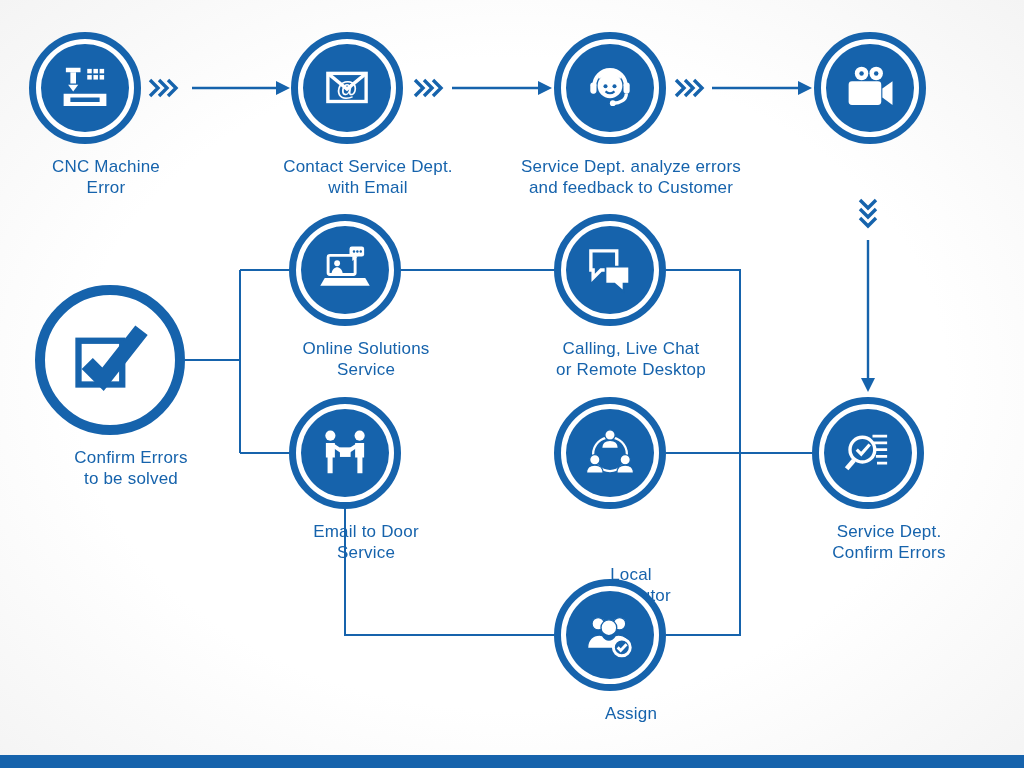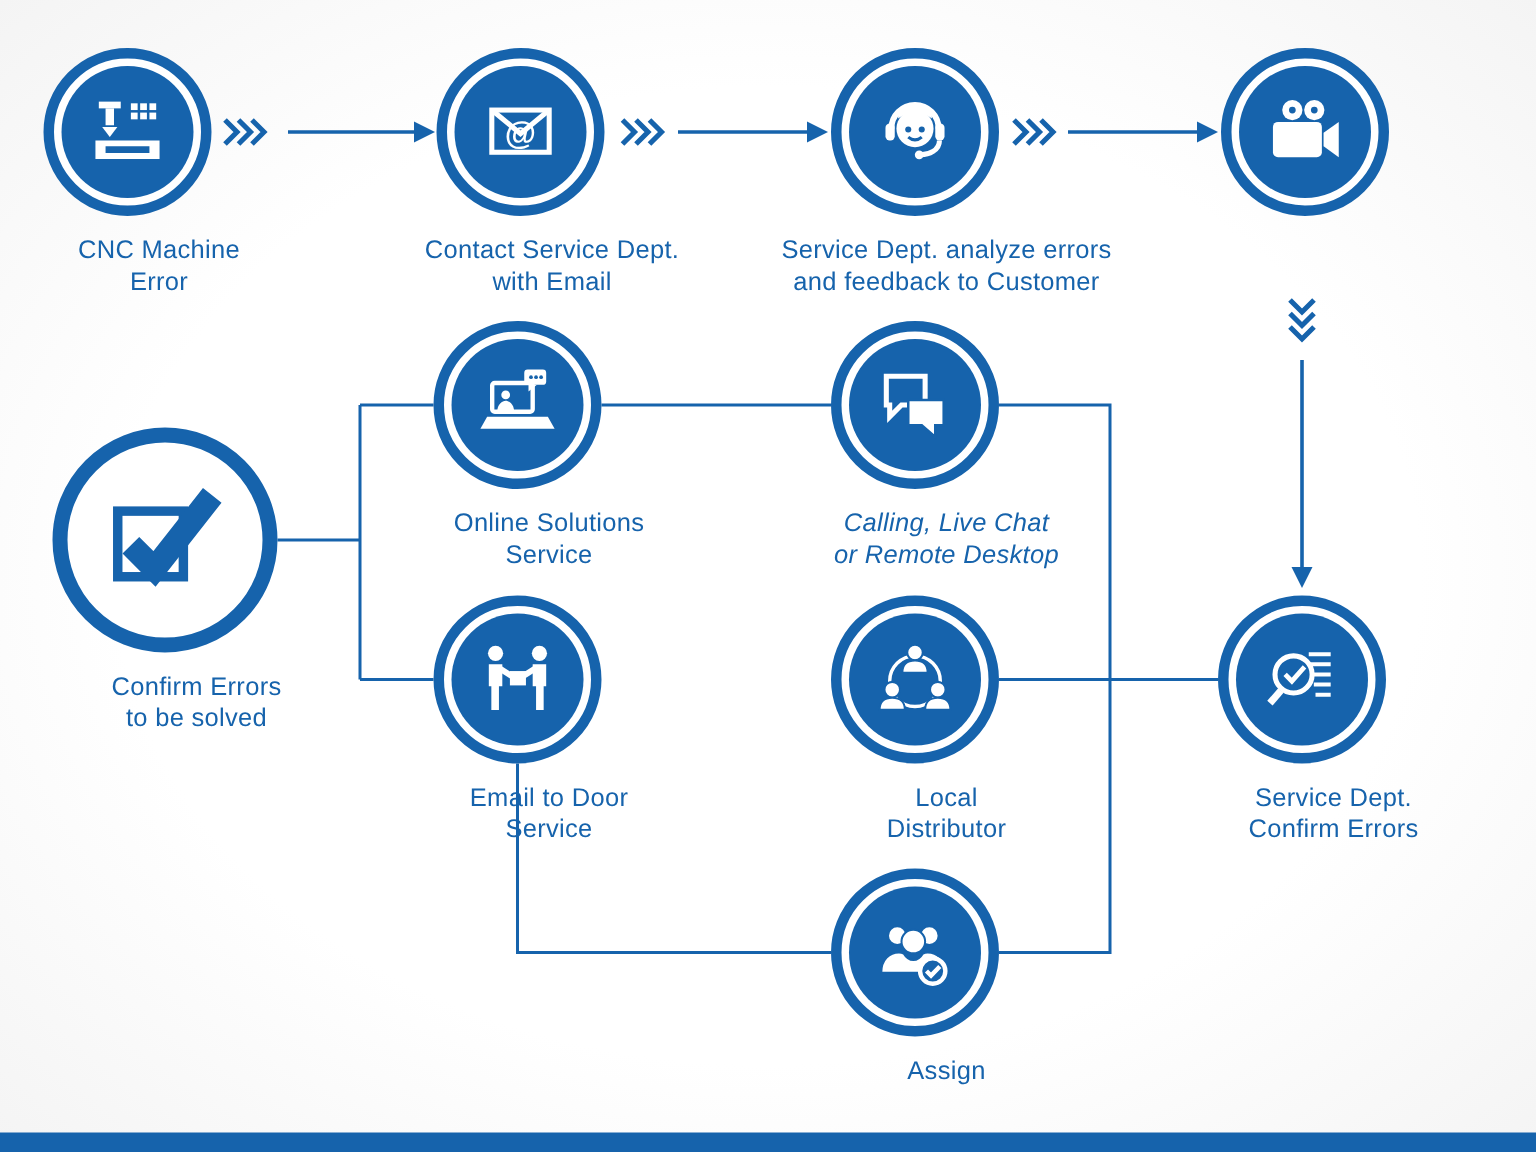--- a/index.html
+++ b/index.html
@@ -183,21 +183,21 @@
           <circle cx="38" cy="7.5" r="1.1" fill="var(--blue)"></circle>
         </svg>
       </div>
     </div>
     <div class="label">
       <span>Online Solutions</span>
       <span>Service</span>
     </div>
   </div>
 
-  <div class="node" style="left:490px; top:214px; width:240px;font-style:italic;">
+  <div class="node" style="left:490px; top:214px; width:240px;">
     <div class="ring">
       <div class="inner">
         <svg viewBox="0 0 48 48">
           <path d="M7 7h23v17H16l-7 7v-7H7z" fill="none" stroke="#fff" stroke-width="3"></path>
           <path d="M20 21h21v15h-5v7l-8-7h-8z" fill="#fff" stroke="var(--blue)" stroke-width="1.5"></path>
         </svg>
       </div>
     </div>
     <div class="label">
       <span>Calling, Live Chat</span>
@@ -220,21 +220,21 @@
           </g>
         </svg>
       </div>
     </div>
     <div class="label">
       <span>Email to Door</span>
       <span>Service</span>
     </div>
   </div>
 
-  <div class="node" style="left:495px; top:397px; width:230px;">
+  <div class="node" style="left:495px; top:397px; width:230px;gap:43px;">
     <div class="ring">
       <div class="inner">
         <svg viewBox="0 0 48 48">
           <circle cx="24" cy="25" r="15" fill="none" stroke="#fff" stroke-width="2"></circle>
           <g fill="#fff" stroke="var(--blue)" stroke-width="1.2">
             <circle cx="24" cy="8" r="4.6"></circle>
             <path d="M16.5 20c0-5 3.4-7.2 7.5-7.2s7.5 2.2 7.5 7.2z"></path>
             <circle cx="10.5" cy="30" r="4.6"></circle>
             <path d="M3 42c0-5 3.4-7.2 7.5-7.2S18 37 18 42z"></path>
             <circle cx="37.5" cy="30" r="4.6"></circle>

